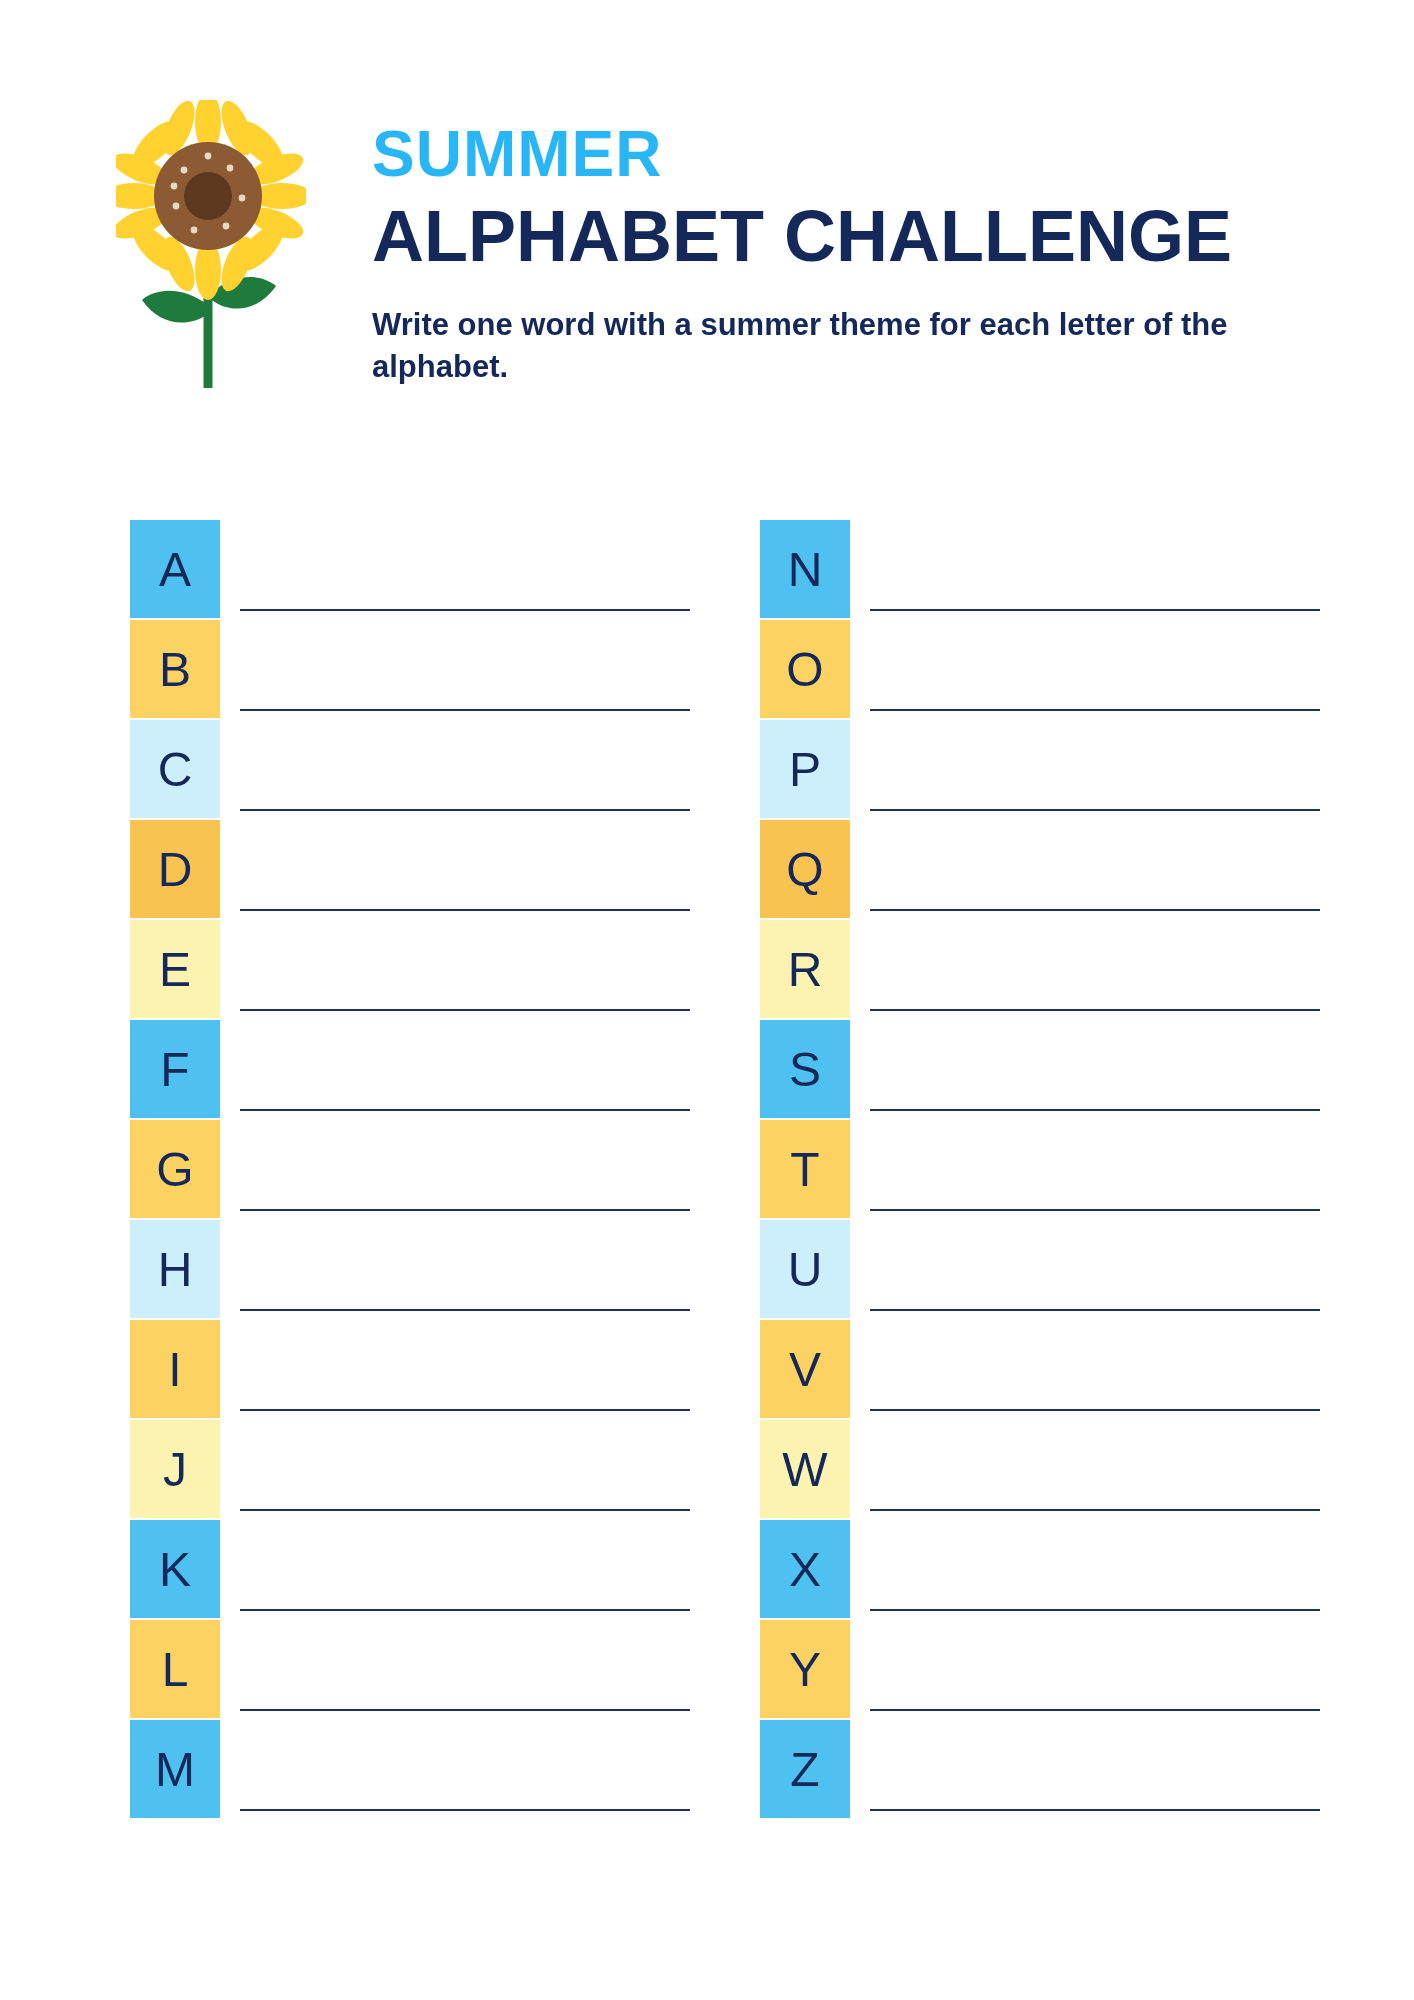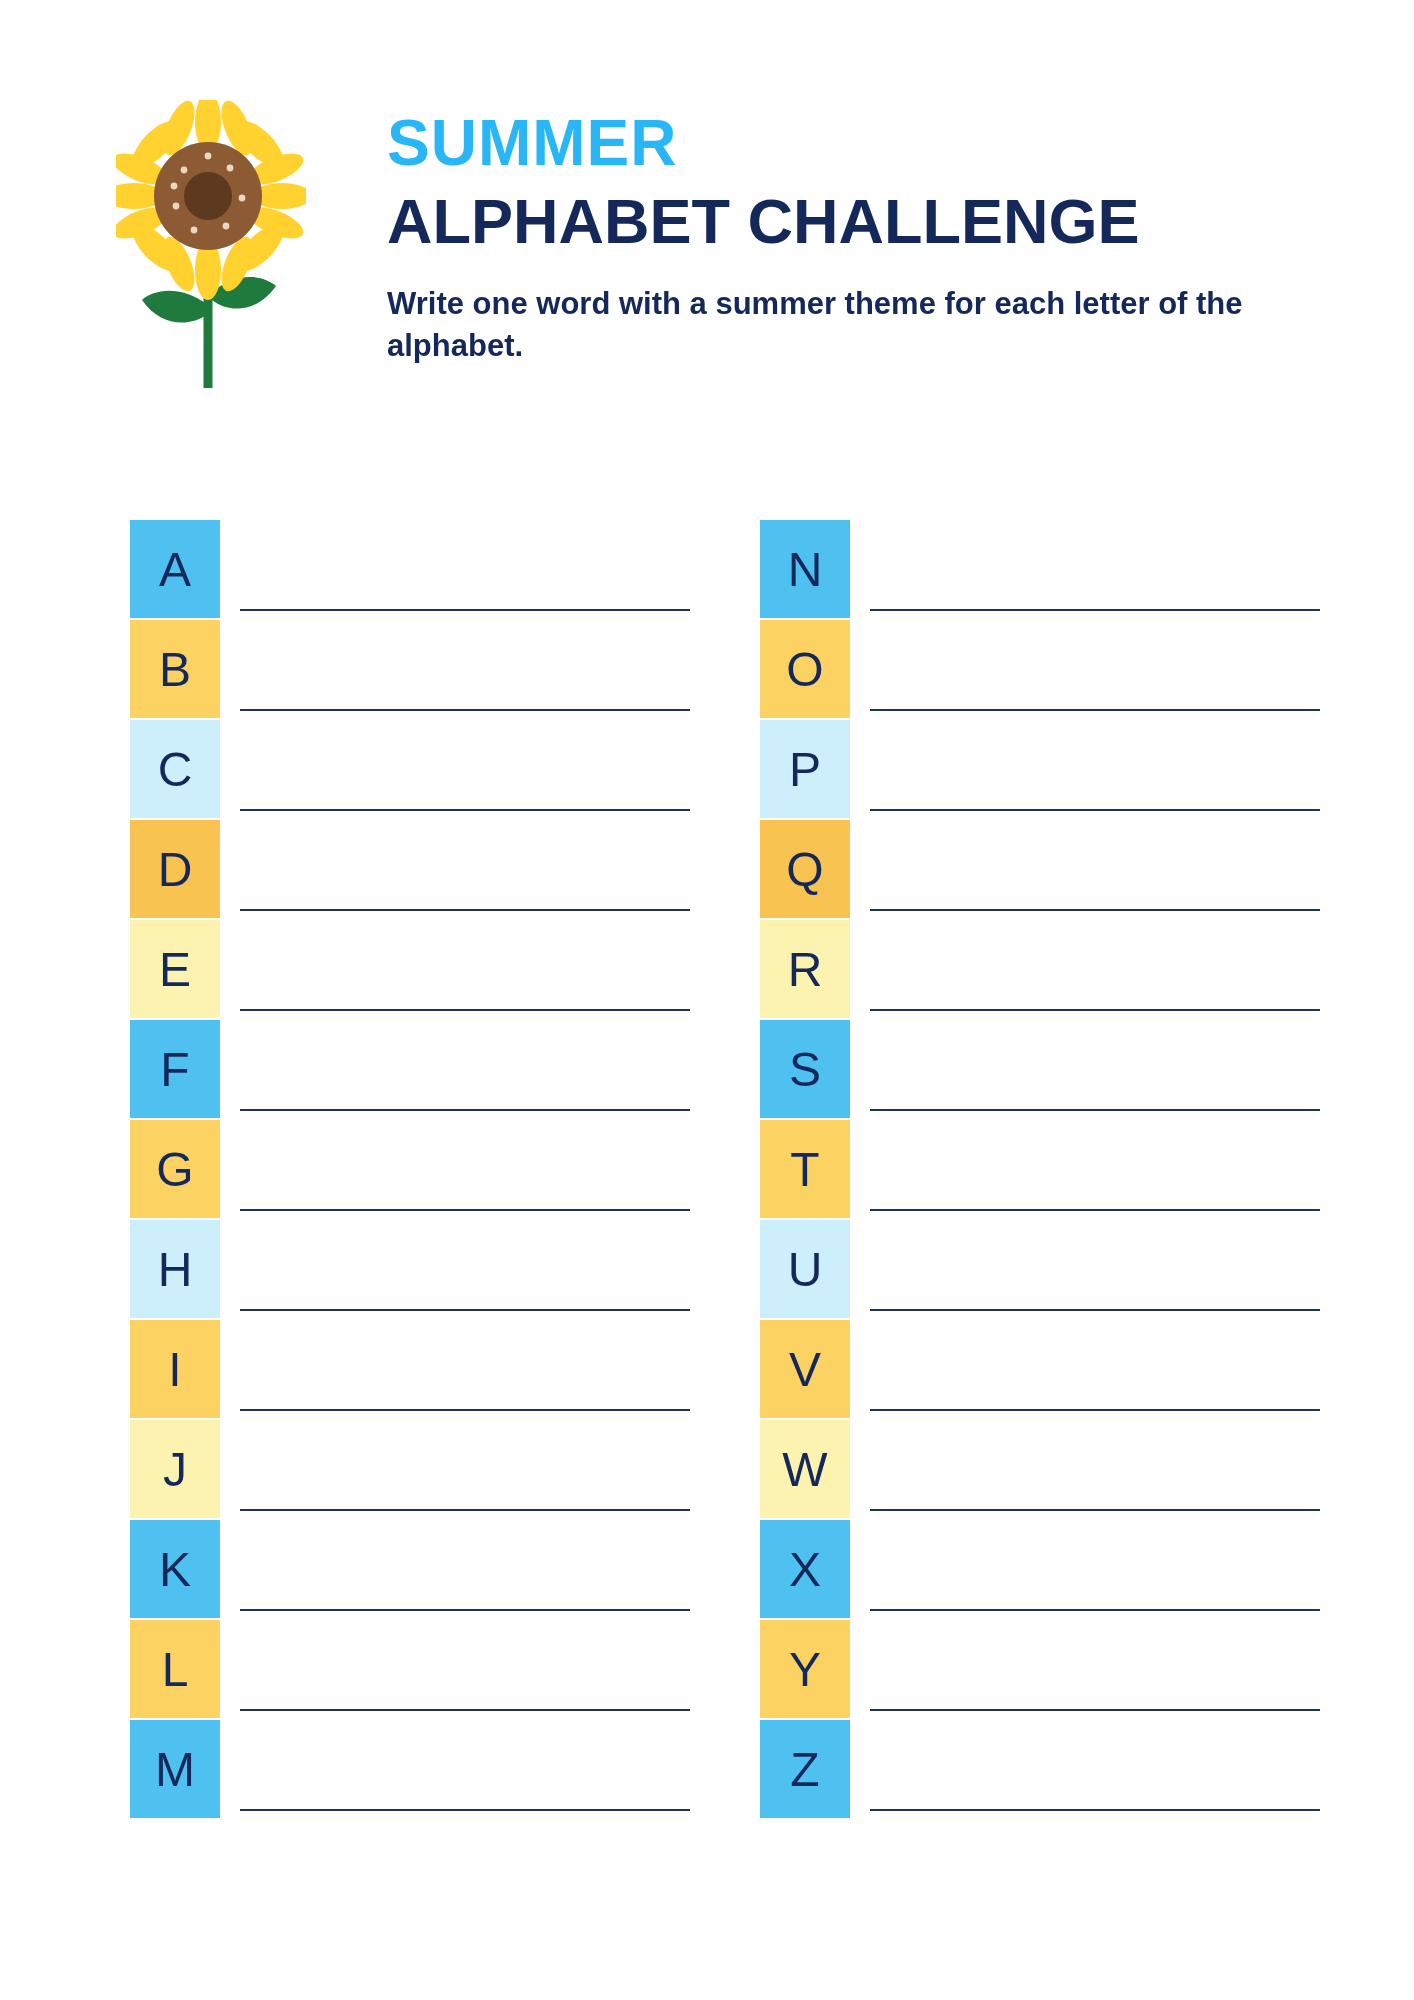--- a/index.html
+++ b/index.html
@@ -26,37 +26,36 @@
   .flower {
     position: absolute;
     left: 116px;
     top: 100px;
     width: 190px;
     height: 290px;
   }
   .title-block {
     position: absolute;
     left: 372px;
-    top: 111px;
+    top: 122px;
     width: 930px;
-    margin-left: 15px;
   }
   .title-main {
     font-family: "Liberation Sans", sans-serif;
     font-weight: bold;
     font-size: 64px;
     letter-spacing: 1px;
     color: #29b6f6;
     line-height: 1.0;
     margin: 0;
   }
   .title-sub {
     font-family: "Liberation Sans", sans-serif;
     font-weight: bold;
-    font-size: 63px;
+    font-size: 72px;
     letter-spacing: 0px;
     color: #14285a;
     line-height: 1.08;
     margin: 12px 0 0 0;
   }
   .instructions {
     margin: 28px 0 0 0;
     font-family: "Liberation Sans", sans-serif;
     font-weight: bold;
     font-size: 31px;

